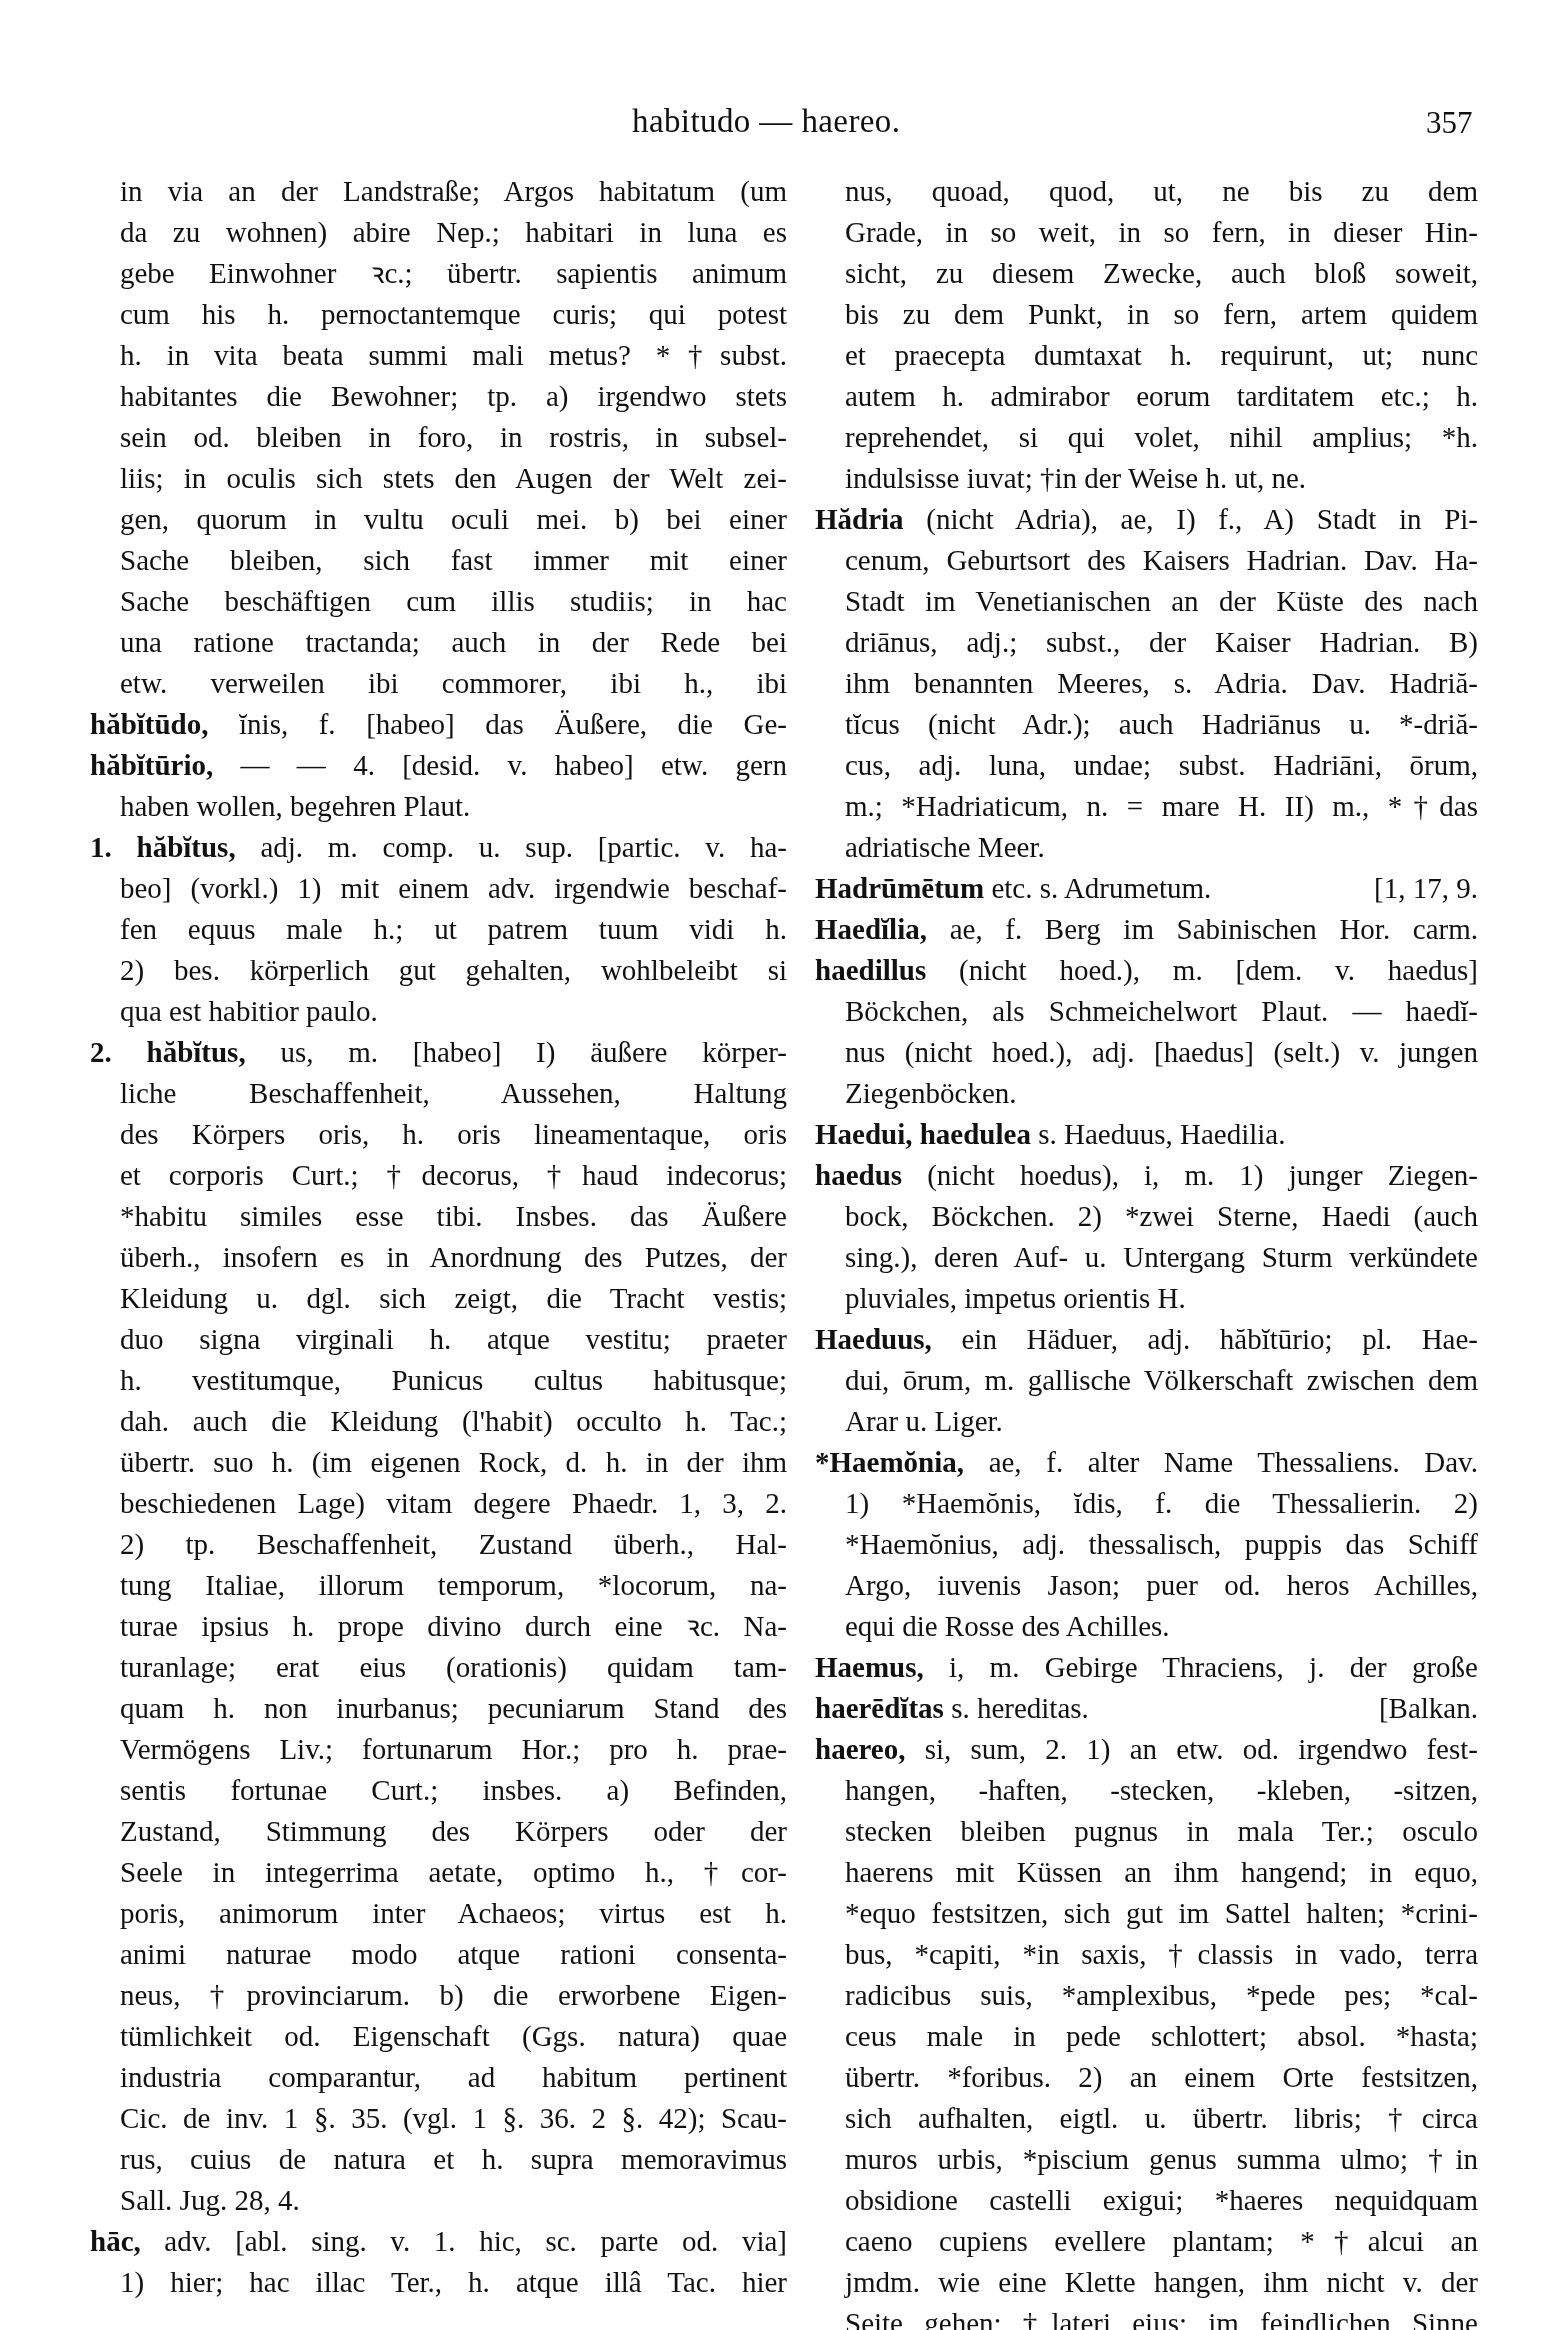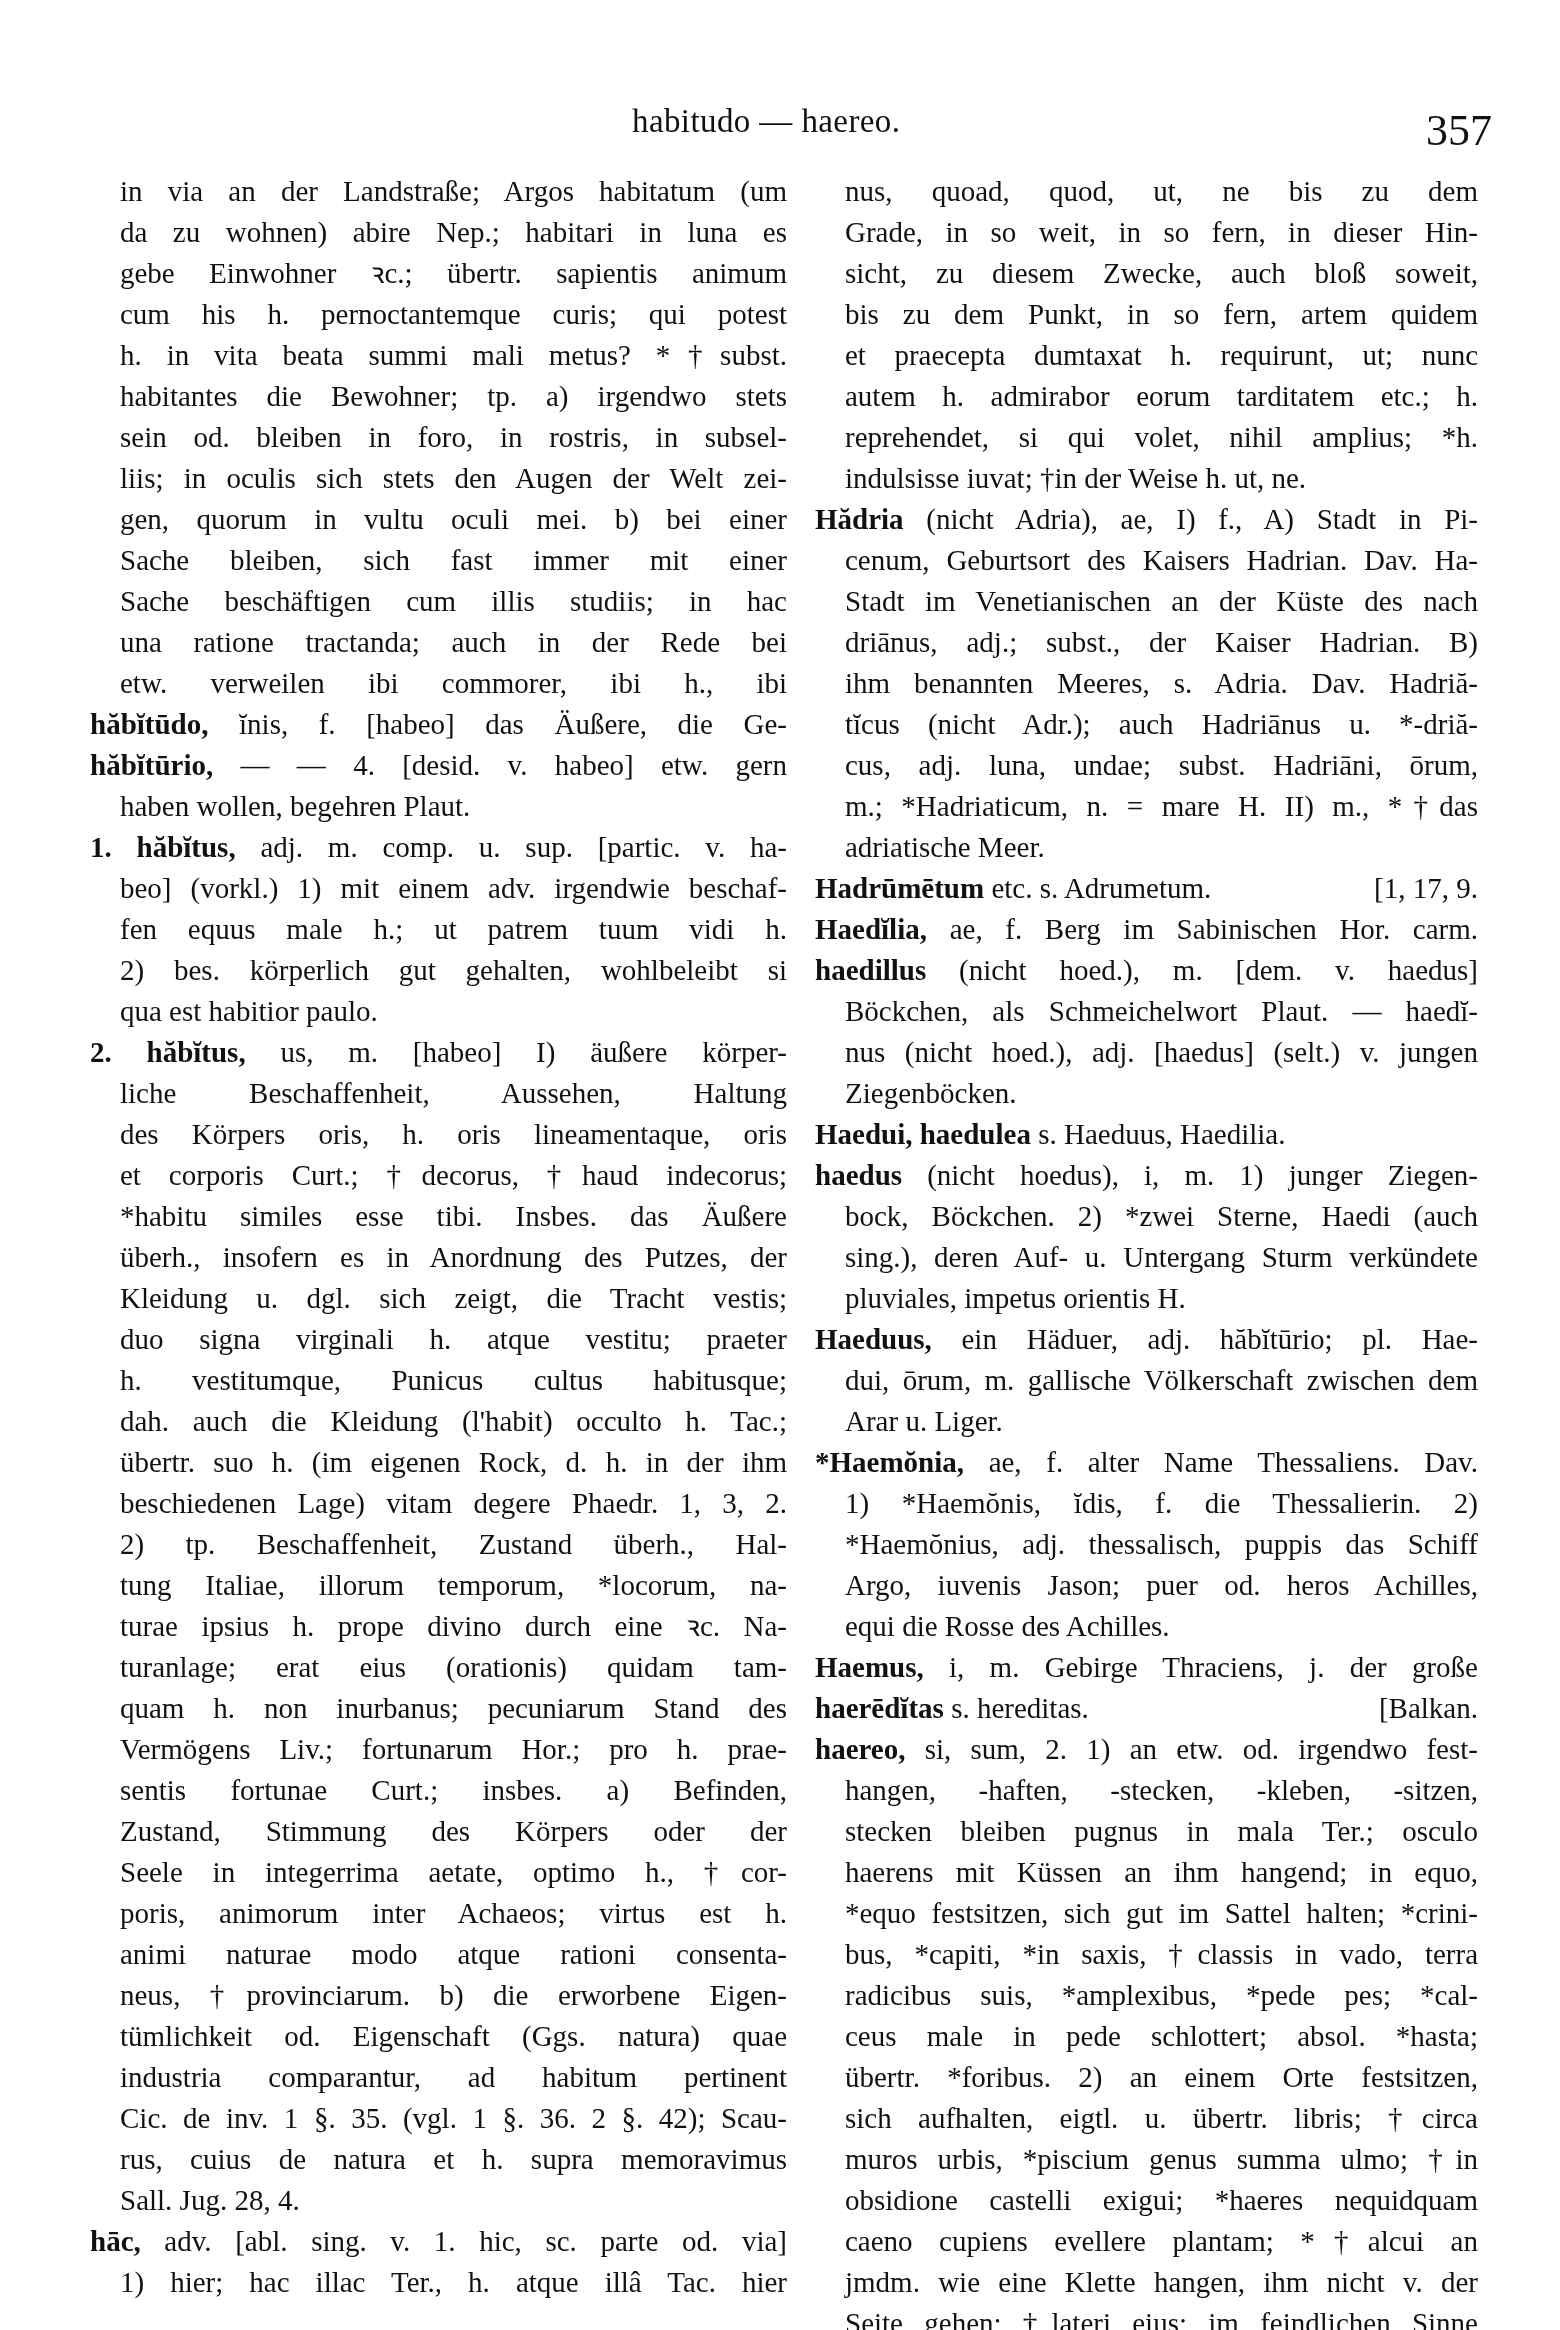--- a/index.html
+++ b/index.html
@@ -1,20 +1,20 @@
 <!DOCTYPE html>
 <html style="font-size:14px"><head>
 <meta charset="utf-8">
 <style>
   html, body { margin: 0; padding: 0; background: #ffffff; }
   body { width: 1560px; height: 2330px; position: relative; overflow: hidden;
          font-family: "Liberation Serif", "DejaVu Serif", serif; color: #111; }
   .header { position: absolute; top: 103px; left: 0; width: 1325px; height: 52px; }
   .header .title { position: absolute; left: 632px; top: 0; font-size: 33px; letter-spacing: 0.4px; }
-  .header .pageno { position: absolute; left: 1426px; top: 1.7px; font-size: 44px; }
+  .header .pageno { position: absolute; left: 1426px; top: 1.7px; font-size: 31px; }
   .col { position: absolute; top: 171px; font-size: 29px; line-height: 41px; text-align: justify; }
   .col.left { left: 90px; width: 697px; }
   .col.right { left: 815px; width: 663px; }
   .line { white-space: nowrap; height: 41px; text-align-last: justify; }
   .line.last { text-align-last: left; }
   .line.indent { padding-left: 30px; }
   .line.ragged { text-align-last: left; }
   .entry-head { font-weight: bold; margin-top: 35px; }
   .rt { float: right; }
 </style>

